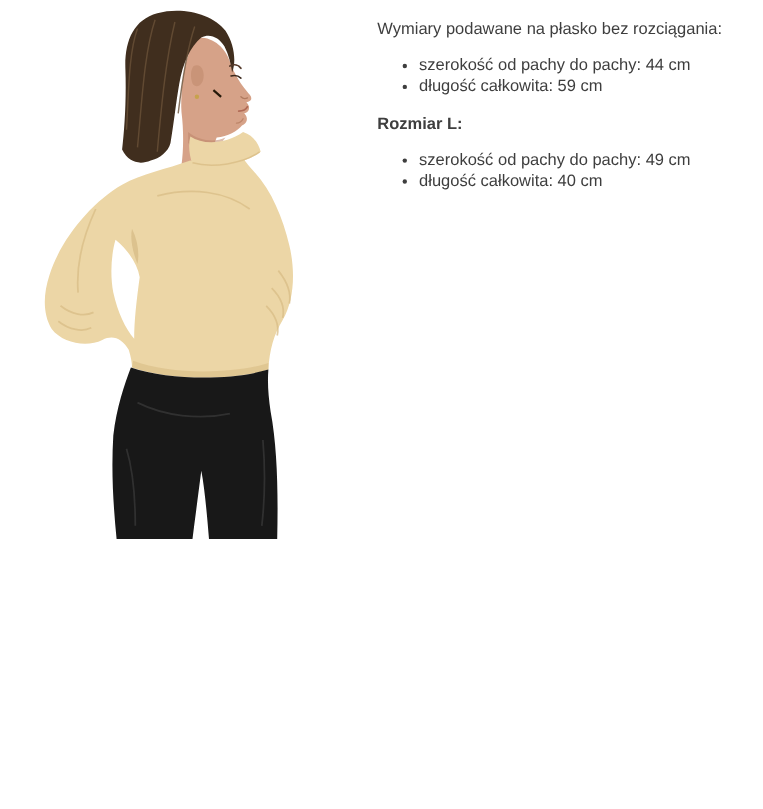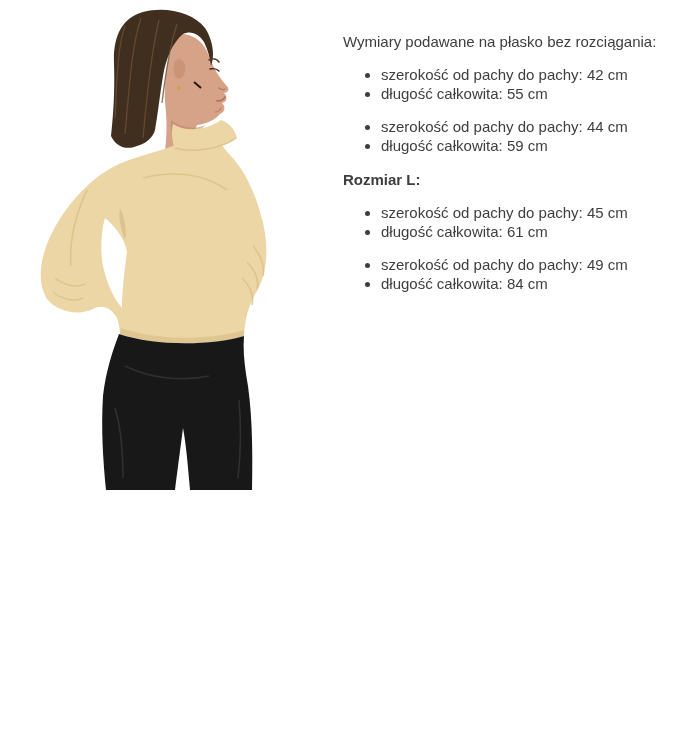--- a/index.html
+++ b/index.html
@@ -18,21 +18,21 @@
     left: 25px; top: 8px;
     width: 290px; height: 482px;
   }
   .photo svg { display:block; width:290px; height:482px; }
 
   
   .size-info {
     position: absolute;
     left: 343px; top: 0;
     width: 345px;
-    padding-top: 32px;
+    padding-top: 17px;
     color: #3e3e3e;
     font-size: 15px;
   }
   .size-info p {
     margin: 0 0 15px 0;
     line-height: 19px;
   }
   .size-info p.size-heading { font-weight: 700; }
   .size-info ul {
     margin: 15px 0 15px 0;
@@ -151,36 +151,28 @@
         <path d="M 90,400 C 96,420 98,445 98,470"></path>
         <path d="M 214,392 C 216,416 216,444 213,470"></path>
       </g>
     </svg>
   </div>
 
   <div class="size-info">
 
     <p>Wymiary podawane na płasko bez rozciągania:</p>
 
-    <ul>
-      <li>szerokość od pachy do pachy: 42 cm</li>
-      <li>długość całkowita: 55 cm</li>
-    </ul>
 
     <ul>
       <li>szerokość od pachy do pachy: 44 cm</li>
       <li>długość całkowita: 59 cm</li>
     </ul>
 
     <p class="size-heading">Rozmiar L:</p>
-    <ul>
-      <li>szerokość od pachy do pachy: 45 cm</li>
-      <li>długość całkowita: 61 cm</li>
-    </ul>
 
     <ul>
       <li>szerokość od pachy do pachy: 49 cm</li>
-      <li>długość całkowita: 84 cm</li>
+      <li>długość całkowita: 40 cm</li>
     </ul>
 
 
   </div>
 </div>
 
 </body></html>

